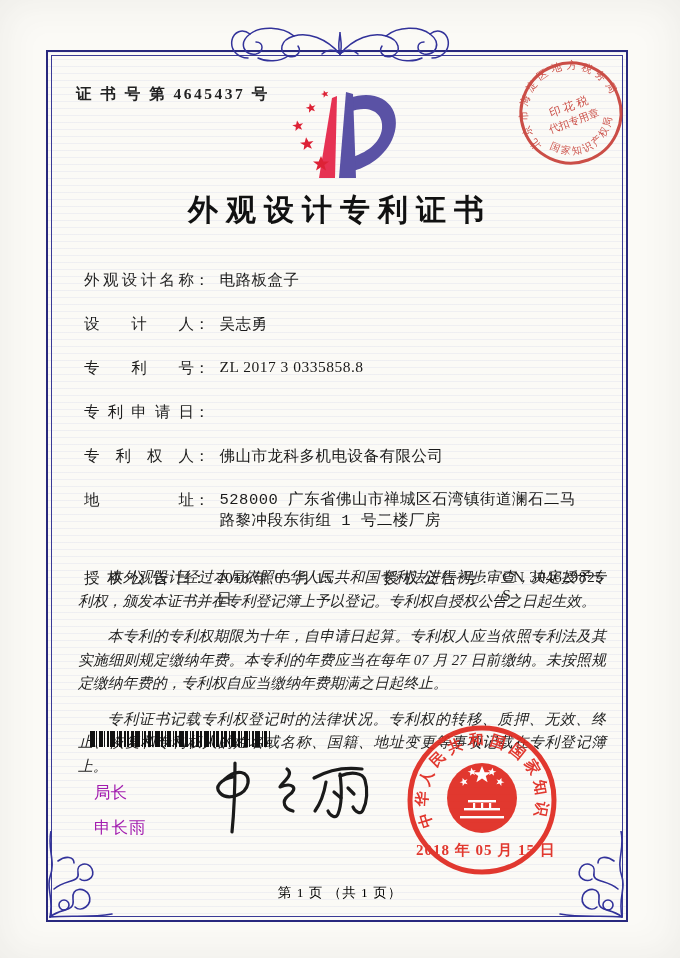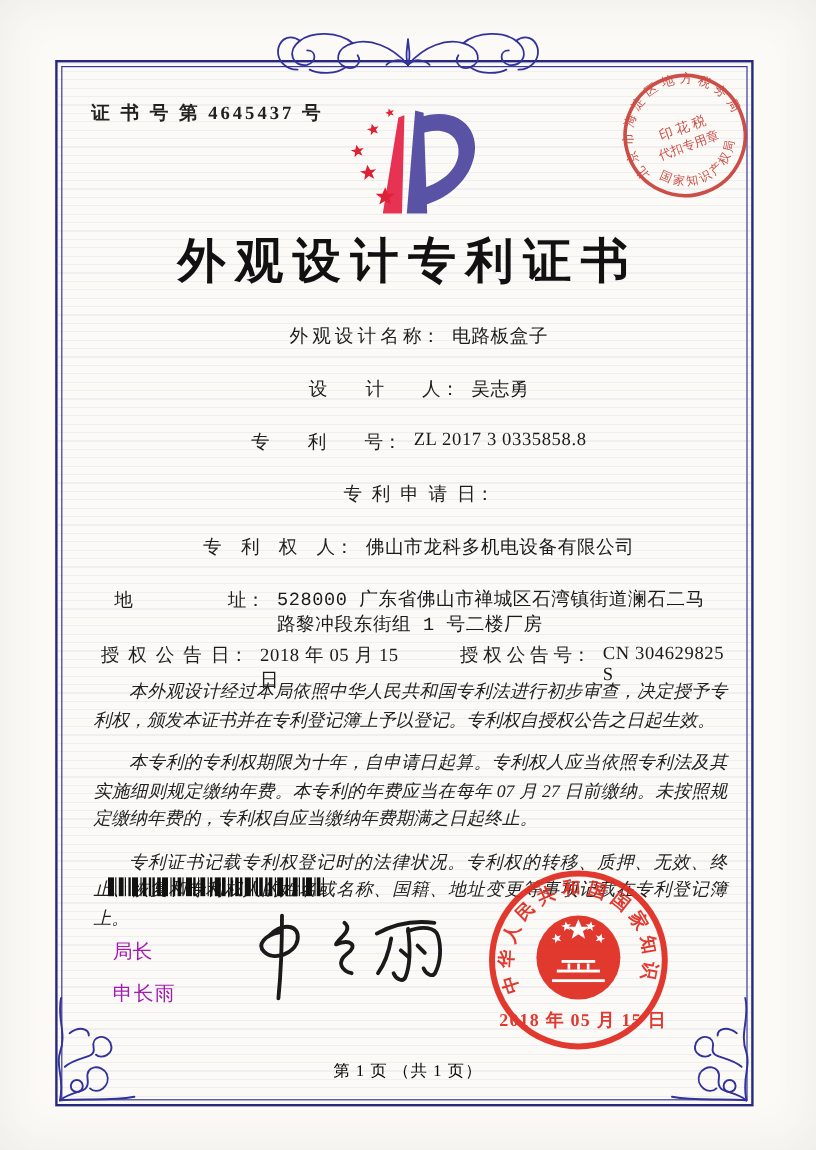--- a/index.html
+++ b/index.html
@@ -21,25 +21,25 @@
     content:"";position:absolute;inset:3px;border:1px solid #3a3a96;pointer-events:none;
   }
   
   .certno{
     position:absolute;left:76px;top:84px;font-size:15.5px;letter-spacing:2.5px;
     color:#222;font-weight:bold;
   }
   .logo{position:absolute;left:283px;top:86px;}
   .title{
     position:absolute;left:0;top:190px;width:680px;text-align:center;
-    font-size:40px;font-weight:bold;letter-spacing:8px;color:#111;
+    font-size:30px;font-weight:bold;letter-spacing:8px;color:#111;
   }
   
   .fields{position:absolute;left:84px;top:270px;width:530px;font-size:15.5px;}
-  .row{display:flex;align-items:flex-start;margin-bottom:23px;justify-content:center;}
+  .row{display:flex;align-items:flex-start;margin-bottom:23px;}
   .flabel{
     display:inline-block;width:110px;color:#1e1e1e;
     text-align:justify;text-align-last:justify;
   }
   .flabel.narrow{width:96px;}
   .colon{display:inline-block;color:#1e1e1e;}
   .fvalue{margin-left:10px;color:#1a1a1a;letter-spacing:.5px;}
   .fvalue.wrap{display:inline-block;width:372px;line-height:21px;vertical-align:top;font-family:Liberation Mono, monospace;}
   .row.split{justify-content:flex-start;}
   .subfield{display:flex;align-items:flex-start;}
@@ -169,21 +169,21 @@
   </div>
   <div class="row">
     <span class="flabel">专利申请日</span>
       <span class="colon">：</span>
   </div>
   <div class="row">
     <span class="flabel">专利权人</span>
       <span class="colon">：</span>
     <span class="fvalue">佛山市龙科多机电设备有限公司</span>
   </div>
-  <div class="row" style="margin-bottom:4px;">
+  <div class="row" style="margin-bottom:36px;">
     <span class="flabel">地址</span>
       <span class="colon">：</span>
     <span class="fvalue wrap">528000 广东省佛山市禅城区石湾镇街道澜石二马路黎冲段东街组 1 号二楼厂房</span>
   </div>
   <div class="row split">
     <span class="subfield">
       <span class="flabel">授权公告日</span>
         <span class="colon">：</span>
       <span class="fvalue">2018 年 05 月 15 日</span>
     </span>

